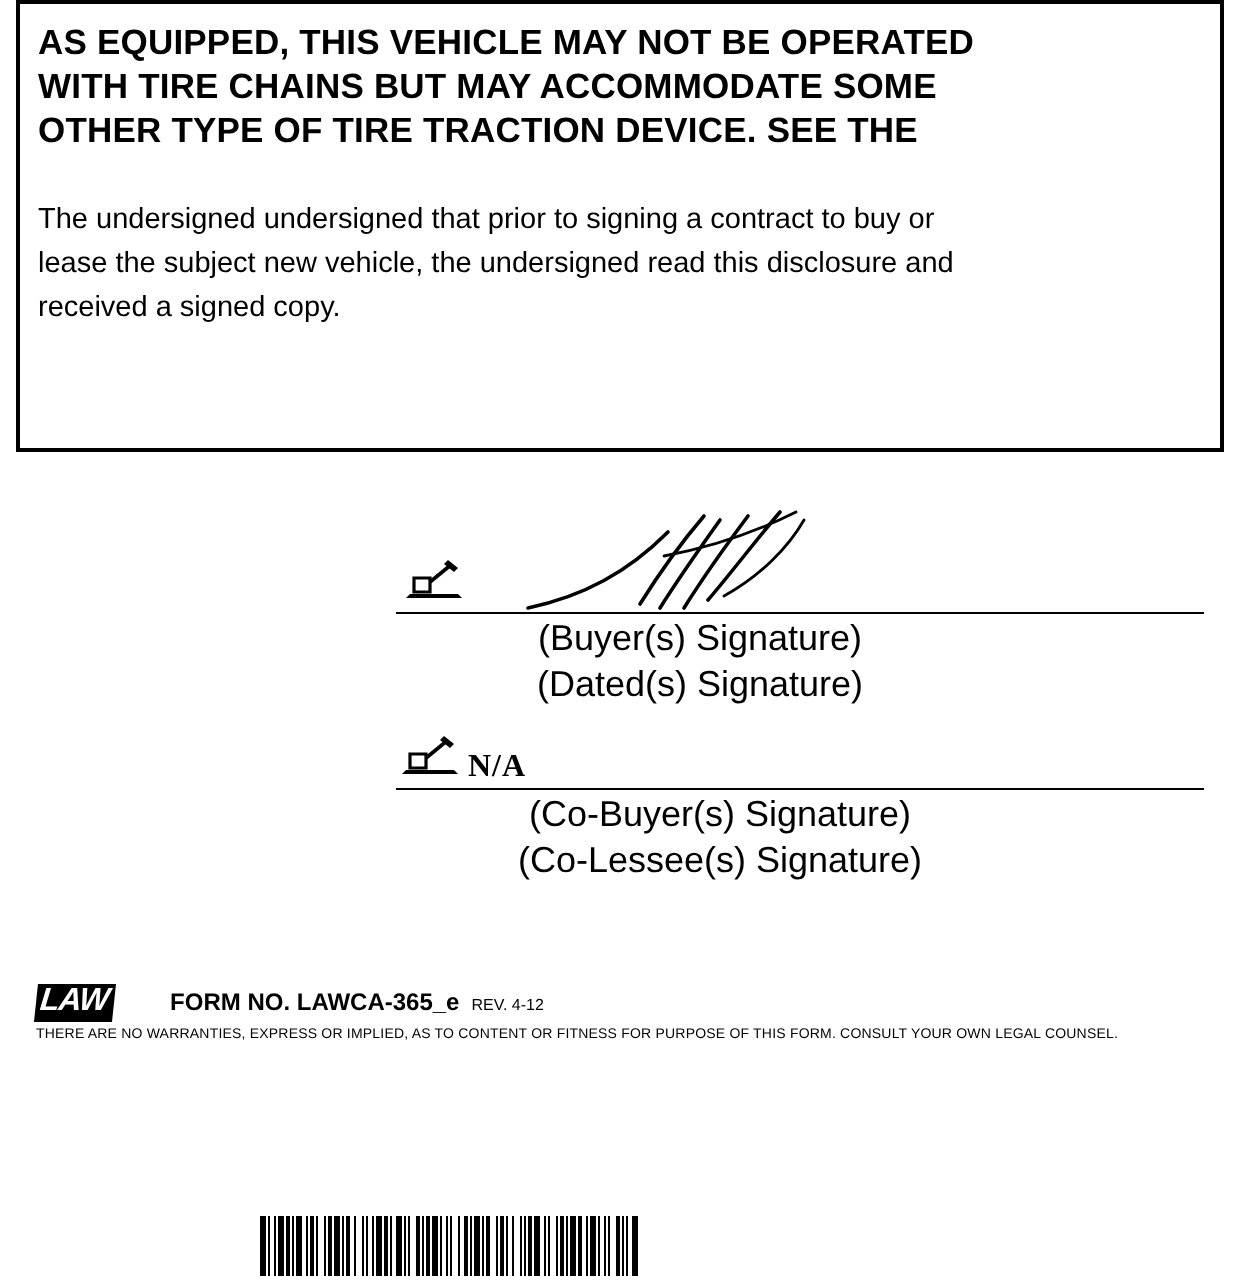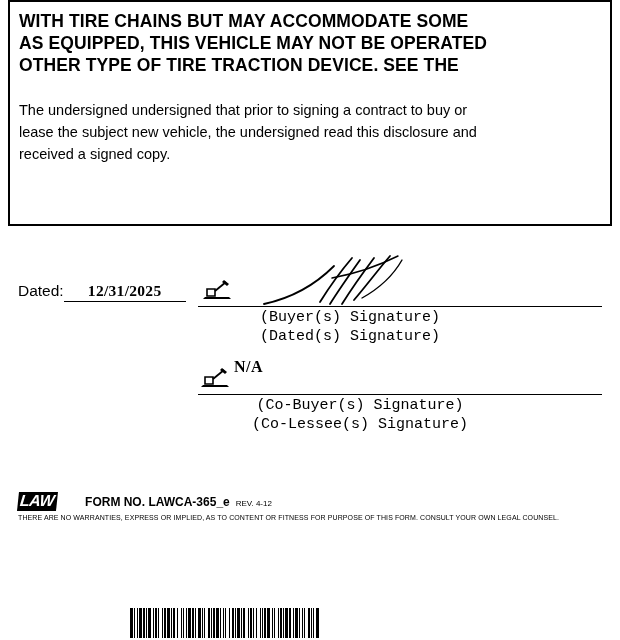--- a/index.html
+++ b/index.html
@@ -92,25 +92,24 @@
   }
   .sig-line-2 {
     position: absolute;
     left: 198px;
     right: 18px;
     top: 140px;
     border-bottom: 1.2px solid #000;
   }
   .sig-caption {
     position: absolute;
-    font-size: 15px;
+    font-size: 18px;
     text-align: center;
     line-height: 1.28;
     width: 260px;
-    font-family: Liberation Mono, monospace;
   }
   .cap1 { left: 220px; top: 54px; }
   .cap2 { left: 230px; top: 142px; }
 
   
   .sig-mark-1 {
     position: absolute;
     left: 262px;
     top: 0px;
     width: 180px;
@@ -126,21 +125,21 @@
   .pen-icon-2 {
     position: absolute;
     left: 200px;
     top: 112px;
     width: 34px;
     height: 24px;
   }
   .na-text {
     position: absolute;
     left: 234px;
-    top: 104px;
+    top: 121px;
     font-size: 16px;
     font-weight: bold;
     font-family: "Liberation Serif", serif;
     letter-spacing: 0.5px;
   }
 
   
   .footer {
     position: absolute;
     left: 18px;
@@ -197,37 +196,33 @@
   }
 </style>
 </head>
 <body>
 
 <div class="page">
 
 
   <div class="disclosure-box">
     <div class="notice">
+      <div>AS EQUIPPED, THIS VEHICLE MAY NOT BE OPERATED</div>
       <div>WITH TIRE CHAINS BUT MAY ACCOMMODATE SOME</div>
-      <div>AS EQUIPPED, THIS VEHICLE MAY NOT BE OPERATED</div>
       <div>OTHER TYPE OF TIRE TRACTION DEVICE. SEE THE</div>
     </div>
     <div class="ack">
       <div>The undersigned undersigned that prior to signing a contract to buy or</div>
       <div>lease the subject new vehicle, the undersigned read this disclosure and</div>
       <div class="lastline">received a signed copy.</div>
     </div>
   </div>
 
   <div class="sig-area">
 
-    <div class="dated-row">
-      <span class="dated-label">Dated:</span>
-      <span class="date-value">12/31/2025</span>
-    </div>
 
     <div class="sig-line-1"></div>
 
     <span class="pen-icon-1">
       <svg viewBox="0 0 34 24" width="34" height="24">
         <path d="M3 19 L27 19 L29 21 L1 21 Z" fill="#000"></path>
         <path d="M5 18 L5 11 L13 11 L13 18 Z" fill="none" stroke="#000" stroke-width="1.6"></path>
         <path d="M13 13 L24 4" stroke="#000" stroke-width="1.8" fill="none"></path>
         <path d="M22 2 L27 6 L25 8 L20 4 Z" fill="#000"></path>
       </svg>

